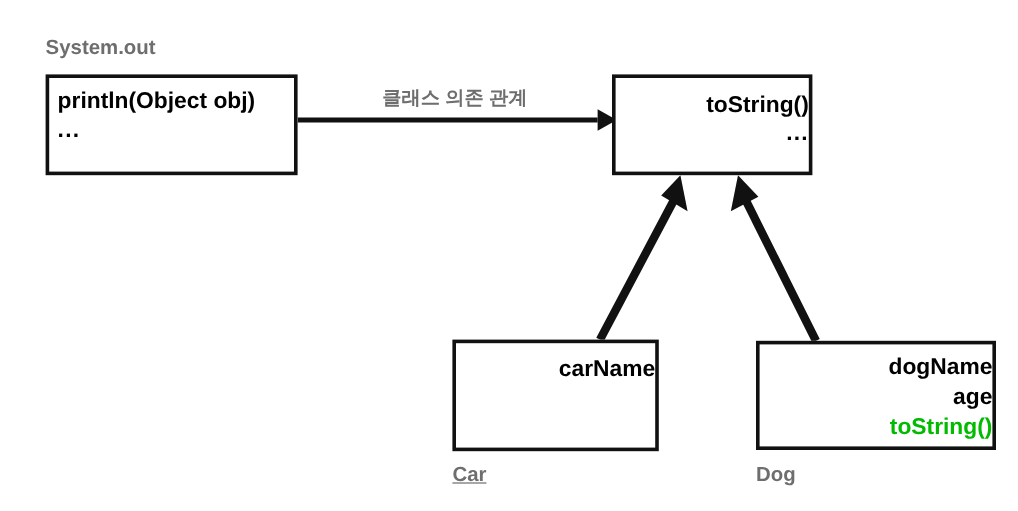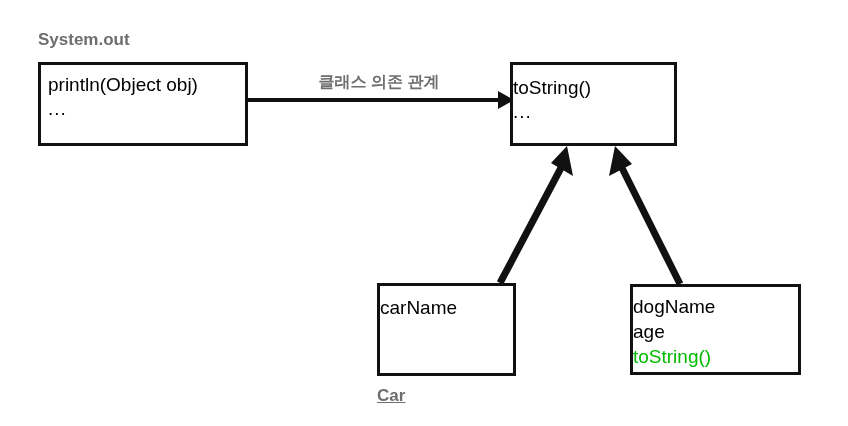--- a/index.html
+++ b/index.html
@@ -28,31 +28,31 @@
   }
   .box-body {
     position: absolute;
     left: 0;
     right: 0;
     top: 7px;
     display: flex;
     flex-direction: column;
   }
   .member {
-    font-weight: normal;
+    font-weight: bold;
     font-size: 19px;
     line-height: 25px;
     color: #000000;
     white-space: nowrap;
   }
   .member.green {
     color: #00bb00;
   }
   .align-left .box-body { align-items: flex-start; padding-left: 7px; }
-  .align-center .box-body { align-items: flex-start; }
+  .align-center .box-body { align-items: flex-end; }
 
   
   .member.ellipsis {
     letter-spacing: 1px;
     line-height: 23px;
   }
 
   
   .caption {
     position: absolute;
@@ -120,30 +120,31 @@
   </div>
 
 
   <div class="class-box align-center" style="left:510px; top:62px; width:167px; height:84px;">
     <div class="box-body" style="top:10px;">
       <div class="member">toString()</div>
       <div class="member ellipsis">...</div>
     </div>
   </div>
 
-  <div class="class-box align-center" style="left:377px; top:283px; width:139px; height:93px;">
+  <div class="class-box align-center" style="left:377px; top:283px; width:172px; height:93px;">
     <div class="box-body" style="top:9px;">
       <div class="member">carName</div>
     </div>
   </div>
 
   <div class="caption" style="left:377px; top:386px; width:172px;text-decoration:underline;">Car</div>
 
-  <div class="class-box align-center" style="left:630px; top:284px; width:171px; height:91px;">
+  <div class="class-box align-center" style="left:630px; top:284px; width:200px; height:91px;">
     <div class="box-body" style="top:7px;">
       <div class="member">dogName</div>
       <div class="member">age</div>
       <div class="member green">toString()</div>
     </div>
   </div>
 
+  <div class="caption" style="left:630px; top:386px; width:171px;">Dog</div>
 
 </div>
 
 </body></html>

